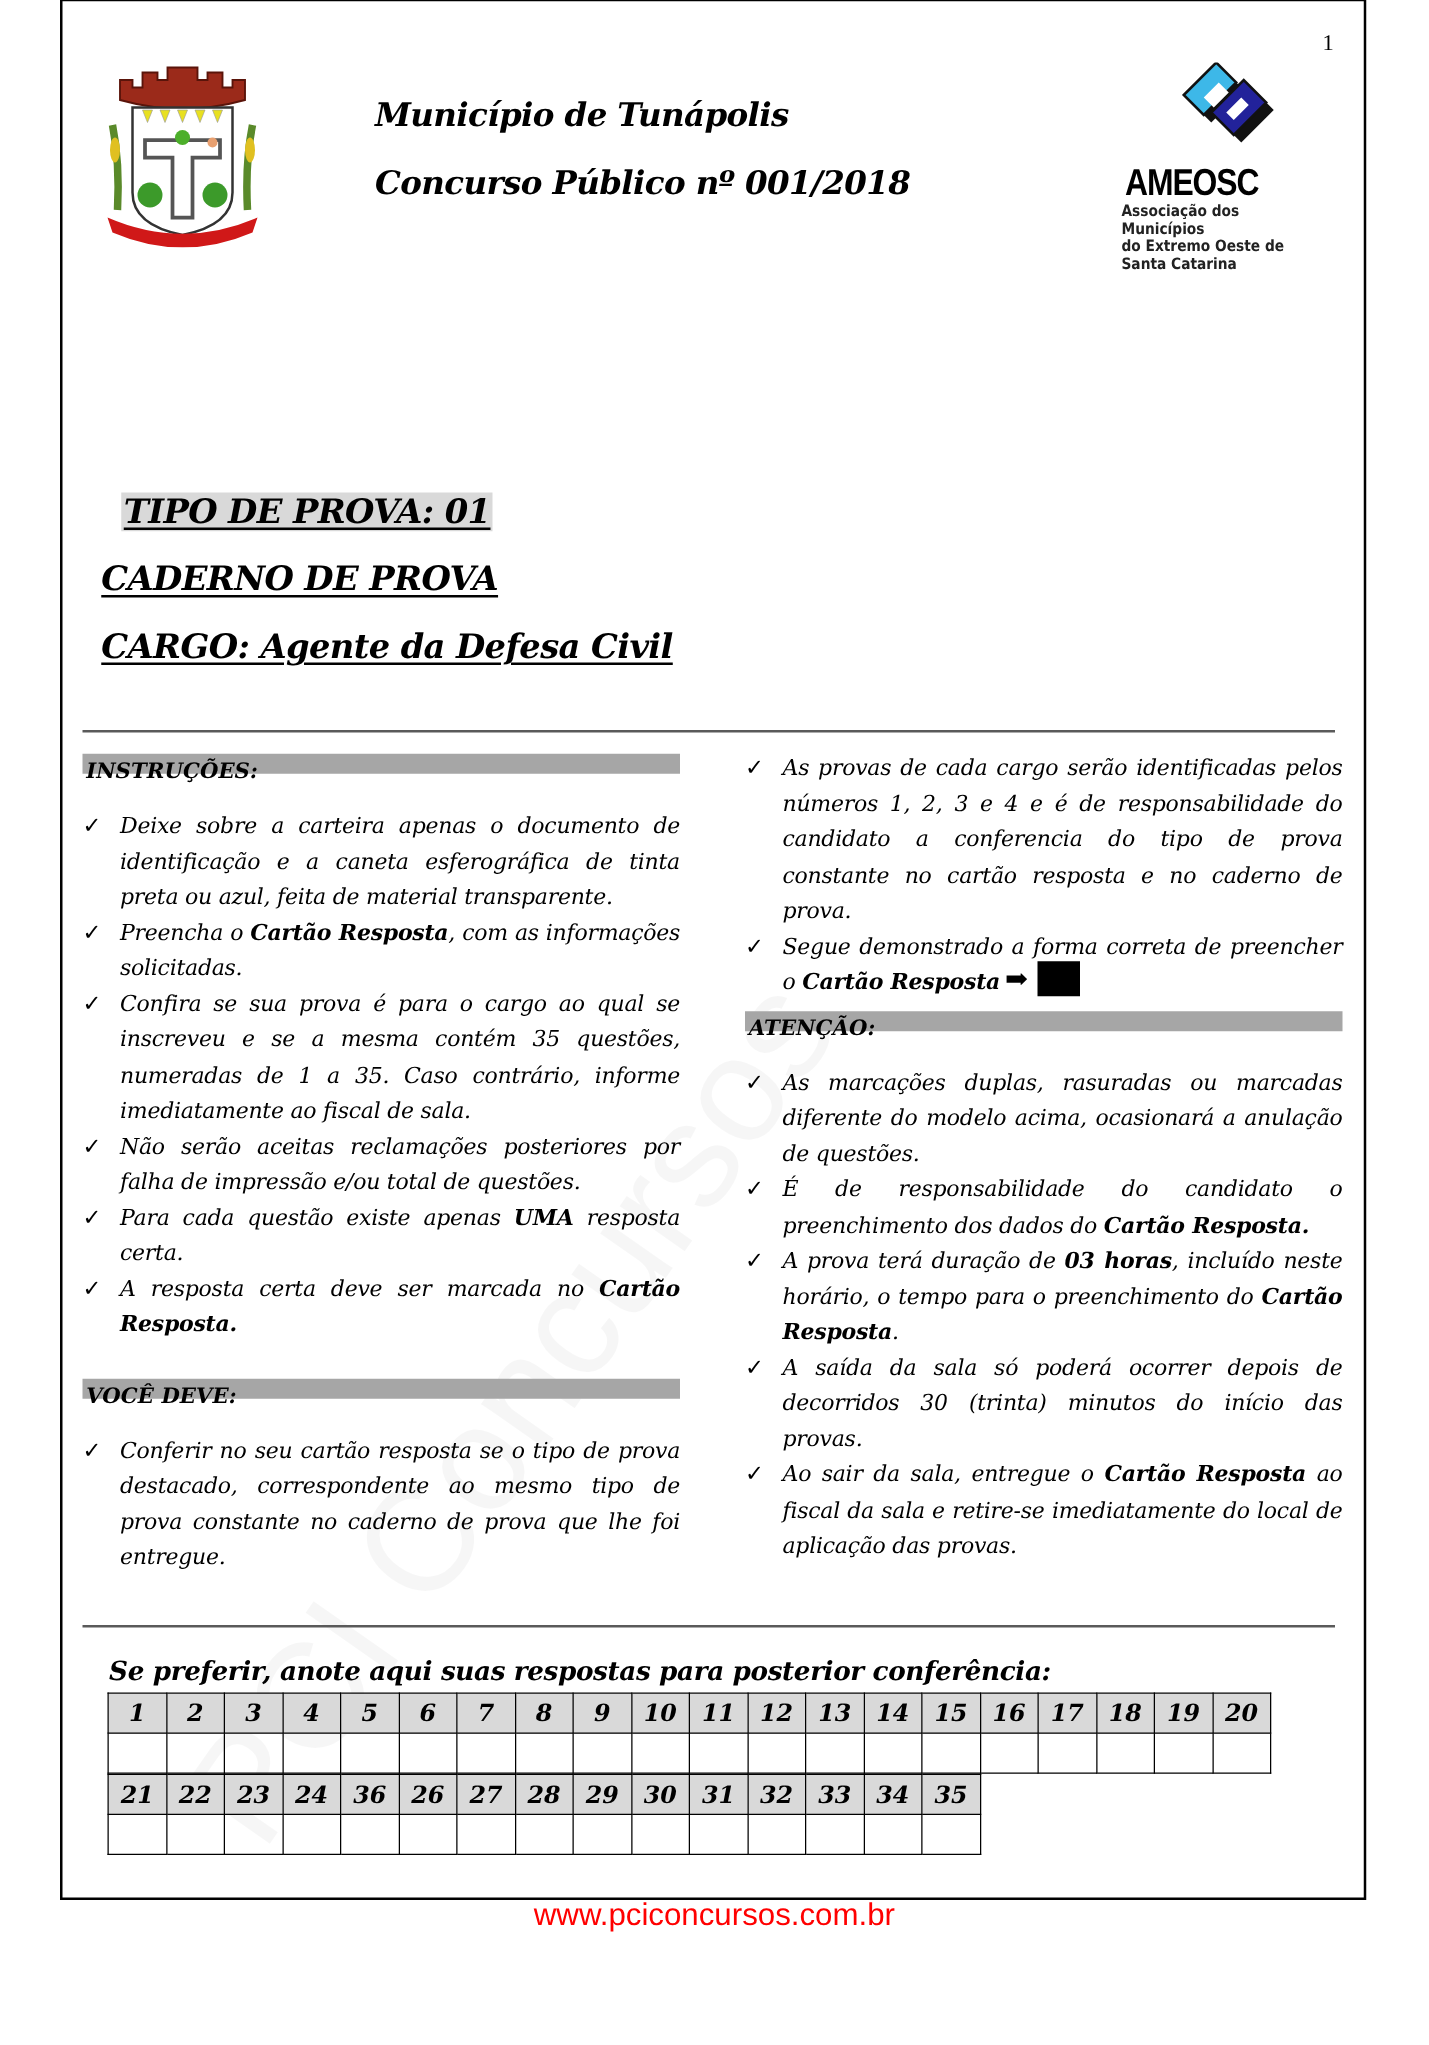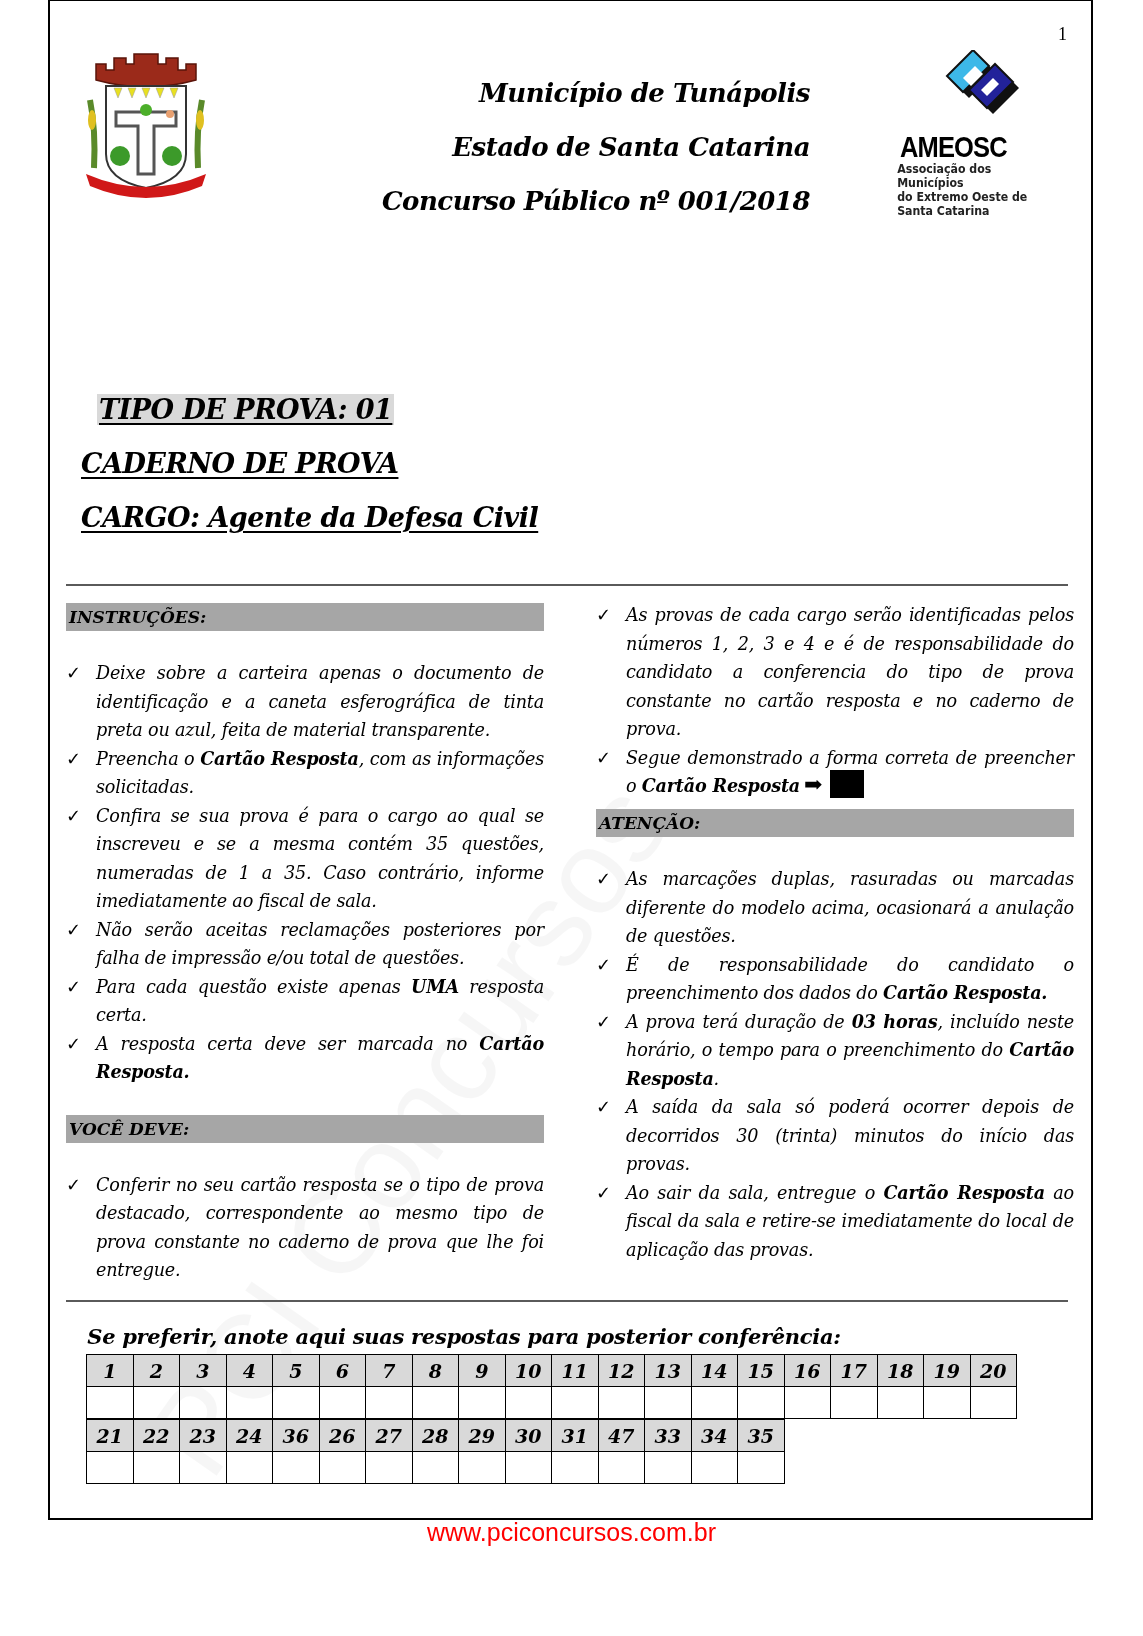--- a/index.html
+++ b/index.html
@@ -9,30 +9,30 @@
            border: 2px solid #000; box-sizing: border-box; border-top-width: 1px; }
   .page-num { position: absolute; left: 1058px; top: 24px; font-size: 18px;
               font-family: "Liberation Serif", serif; }
   .crest { position: absolute; left: 82px; top: 50px; width: 128px; height: 148px; }
   .ameosc { position: absolute; left: 886px; top: 50px; width: 186px; height: 150px; text-align: left; }
   .ameosc .mark { width: 92px; height: 80px; margin: 0 auto; position: relative; }
   .ameosc .name { font-family: "Liberation Sans", sans-serif; font-weight: bold; font-size: 30px;
                   letter-spacing: -1px; line-height: 30px; margin-top: 2px; transform: scaleX(0.85); }
   .ameosc .sub { font-family: "DejaVu Sans", sans-serif; font-weight: bold; font-size: 12.5px;
                  line-height: 14px; color: #222; transform: scaleX(0.88); }
-  .header-titles { position: absolute; left: 300px; top: 66px; width: 510px; text-align: right; }
+  .header-titles { position: absolute; left: 300px; top: 66px; width: 510px; text-align: left; }
   .header-titles div { font-family: "DejaVu Serif", serif; font-style: italic; font-weight: bold;
                        font-size: 26px; line-height: 54px; letter-spacing: -0.5px; }
   .big-head { position: absolute; left: 81px; font-style: italic; font-weight: bold; font-size: 27px;
               text-decoration: underline; text-decoration-thickness: 2px; text-underline-offset: 4px;
               letter-spacing: -0.5px; }
   .big-head.shaded { background: #d9d9d9; padding: 0 2px; left: 67px; }
   .rule { position: absolute; left: 66px; width: 1002px; height: 0; border-top: 2px solid #5a5a5a; }
   .col { position: absolute; width: 478px; }
-  .sec-bar { background: #a6a6a6; height: 28px; font-style: italic; font-weight: bold; font-size: 17px;
+  .sec-bar { background: #a6a6a6; height: 16px; font-style: italic; font-weight: bold; font-size: 17px;
              line-height: 28px; padding-left: 3px; box-sizing: border-box; }
   ul.checks { list-style: none; margin: 0; padding: 0; }
   ul.checks li { position: relative; padding-left: 30px; font-style: italic; font-size: 17.6px;
                  line-height: 28.5px; text-align: justify; letter-spacing: -0.2px; }
   ul.checks li .chk { position: absolute; left: 0; top: 0; font-style: normal; font-size: 18px; }
   ul.checks li b { font-weight: bold; }
   .demo-box { display: inline-block; width: 34px; height: 28px; background: #000; vertical-align: middle;
               margin-left: 8px; position: relative; top: -3px; }
   .arrow { display: inline-block; font-style: normal; font-weight: bold; font-size: 22px; vertical-align: middle;
            margin-left: 4px; position: relative; top: -3px; }
@@ -99,21 +99,20 @@
     </svg>
   </div>
   <div class="name">AMEOSC</div>
   <div class="sub">Associação dos Municípios</div>
   <div class="sub">do Extremo Oeste de</div>
   <div class="sub">Santa Catarina</div>
 </div>
 
 <div class="header-titles">
   <div>Município de Tunápolis</div>
-  <div>Estado de Santa Catarina</div>
   <div>Concurso Público nº 001/2018</div>
 </div>
 
 <div class="big-head shaded" style="top:394px;margin-left:30px;">TIPO DE PROVA: 01</div>
 <div class="big-head" style="top:448px;">CADERNO DE PROVA</div>
 <div class="big-head" style="top:502px;">CARGO: Agente da Defesa Civil</div>
 
 <div class="rule" style="top:584px;"></div>
 
 <div class="col" style="left:66px; top:603px;">
@@ -211,21 +210,21 @@
         <td>22</td>
         <td>23</td>
         <td>24</td>
         <td>36</td>
         <td>26</td>
         <td>27</td>
         <td>28</td>
         <td>29</td>
         <td>30</td>
         <td>31</td>
-        <td>47</td>
+        <td>32</td>
         <td>33</td>
         <td>34</td>
         <td>35</td>
       </tr>
   <tr id="row2-boxes">
         <td></td>
         <td></td>
         <td></td>
         <td></td>
         <td></td>

